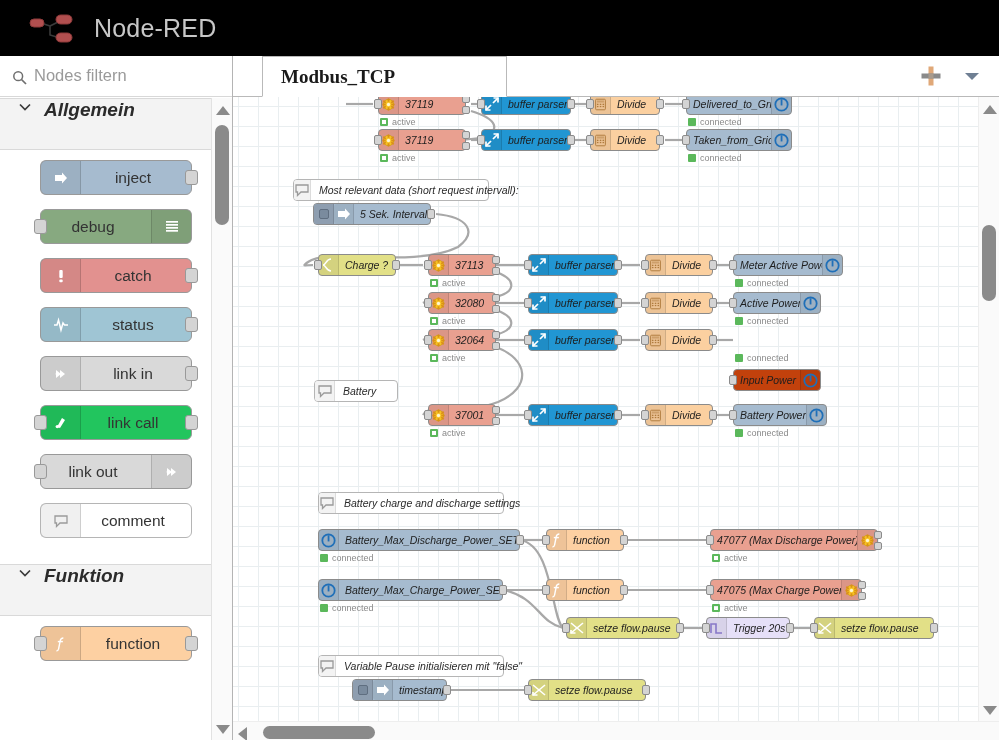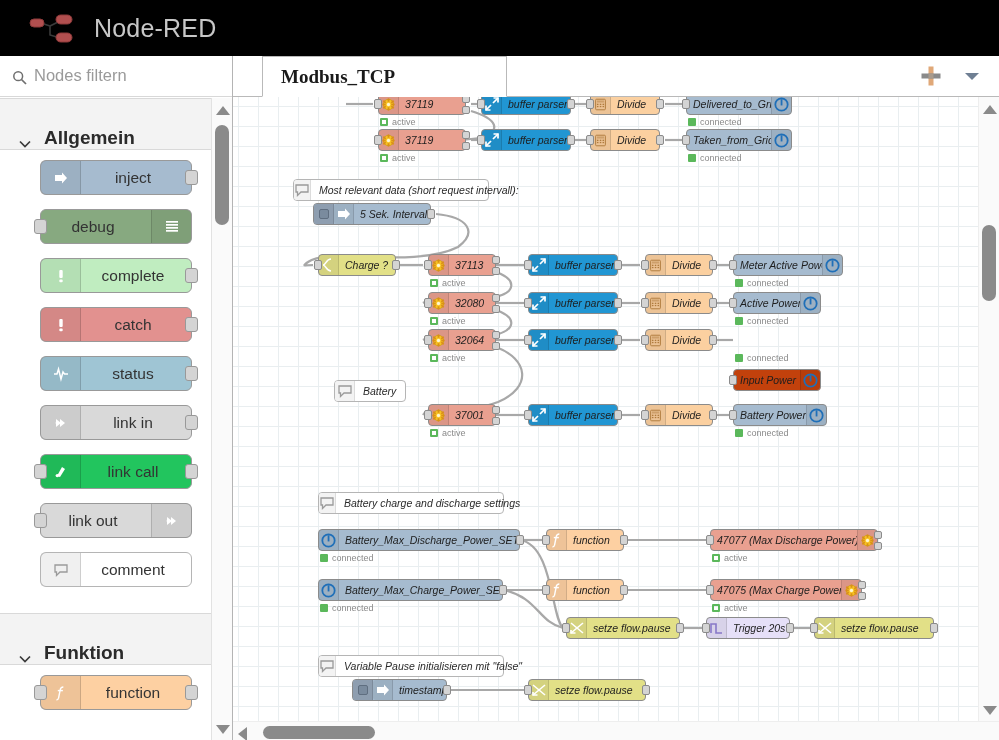--- a/index.html
+++ b/index.html
@@ -37,21 +37,21 @@
   }
   #filter-input::placeholder { color: #9a9a9a; }
 
   .pal-scroll {
     position: absolute; top: 42px; left: 0; width: 232px; height: 642px;
     overflow: hidden;
   }
   .cat-header {
     height: 52px; background: #f3f3f3; border-bottom: 1px solid #d9d9d9;
     border-top: 1px solid #d9d9d9;
-    display: flex; align-items: flex-end; padding-left: 17px; gap: 14px;
+    display: flex; align-items: flex-start; padding-left: 17px; gap: 14px; font-style: italic;
   }
   .cat-chevron { width: 13px; height: 13px; position: relative; }
   .cat-label { font-size: 19px; font-weight: bold; color: #2b2b2b; }
 
   .cat-body { padding: 10px 0 12px 0; background: #fff; }
   .pal-node {
     position: relative; width: 152px; height: 35px; margin: 0 auto 14px auto;
     border-radius: 6px; border: 1px solid #999;
     display: flex; align-items: center; overflow: visible;
   }
@@ -243,32 +243,20 @@
               <svg width="16" height="16" viewBox="0 0 16 16" class="svgicon">
                 <g fill="#ffffff">
                   <rect x="2" y="2" width="12" height="1.7"></rect>
                   <rect x="2" y="5" width="12" height="1.7"></rect>
                   <rect x="2" y="8" width="12" height="1.7"></rect>
                   <rect x="2" y="11" width="12" height="1.7"></rect>
                 </g>
               </svg>
             </span>
             <span class="port in"></span>
-          </div>
-          <div class="pal-node" style="background: rgb(192, 237, 192);">
-            <span class="icon-box">
-              <svg width="16" height="16" viewBox="0 0 16 16" class="svgicon">
-                <g fill="#ffffff">
-                  <rect x="6.3" y="2" width="3.4" height="8" rx="1"></rect>
-                  <rect x="6.3" y="11.4" width="3.4" height="2.8" rx="1"></rect>
-                </g>
-              </svg>
-            </span>
-            <span class="nlabel">complete</span>
-            <span class="port out"></span>
           </div>
           <div class="pal-node" style="background: rgb(226, 145, 143);">
             <span class="icon-box">
               <svg width="16" height="16" viewBox="0 0 16 16" class="svgicon">
                 <g fill="#ffffff">
                   <rect x="6.3" y="2" width="3.4" height="8" rx="1"></rect>
                   <rect x="6.3" y="11.4" width="3.4" height="2.8" rx="1"></rect>
                 </g>
               </svg>
             </span>
@@ -439,21 +427,21 @@
       </svg>
       <div id="canvas">
           <div class="comment" style="left: 60px; top: 70px; width: 196px; margin-top: 12px;">
             <span class="cicon">
               <svg width="16" height="16" viewBox="0 0 16 16" class="svgicon">
                 <path d="M2 3 H14 V10 H7 L3.5 13.5 V10 H2 Z" fill="none" stroke="#9a9a9a" stroke-width="1.3"></path>
               </svg>
             </span>
             <span class="ctext">Most relevant data (short request intervall):</span>
           </div>
-          <div class="comment" style="left: 101px; top: 283px; width: 72px;">
+          <div class="comment" style="left: 81px; top: 283px; width: 84px;">
             <span class="cicon">
               <svg width="16" height="16" viewBox="0 0 16 16" class="svgicon">
                 <path d="M2 3 H14 V10 H7 L3.5 13.5 V10 H2 Z" fill="none" stroke="#9a9a9a" stroke-width="1.3"></path>
               </svg>
             </span>
             <span class="ctext">Battery</span>
           </div>
           <div class="comment" style="left: 85px; top: 395px; width: 186px;">
             <span class="cicon">
               <svg width="16" height="16" viewBox="0 0 16 16" class="svgicon">

